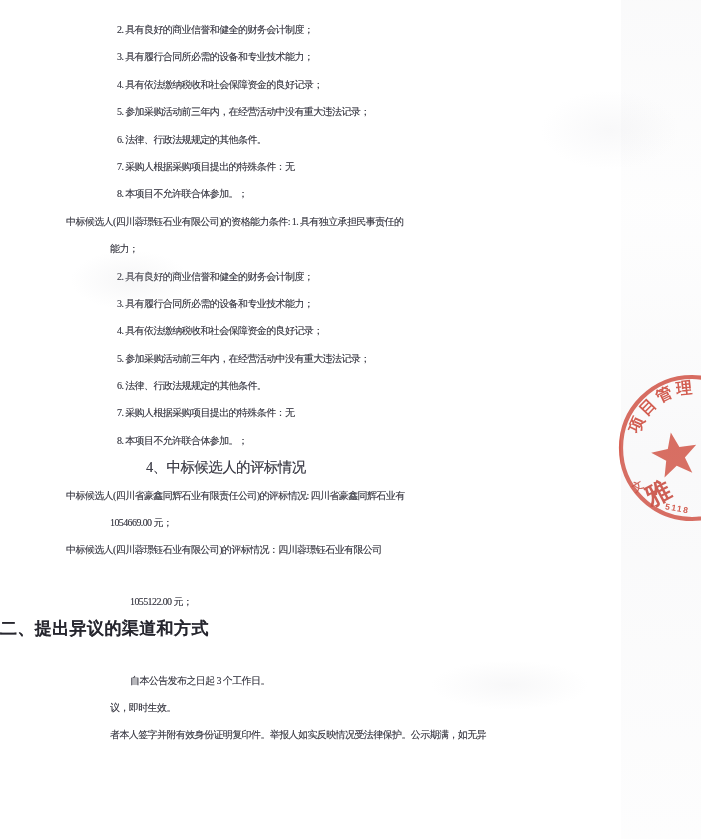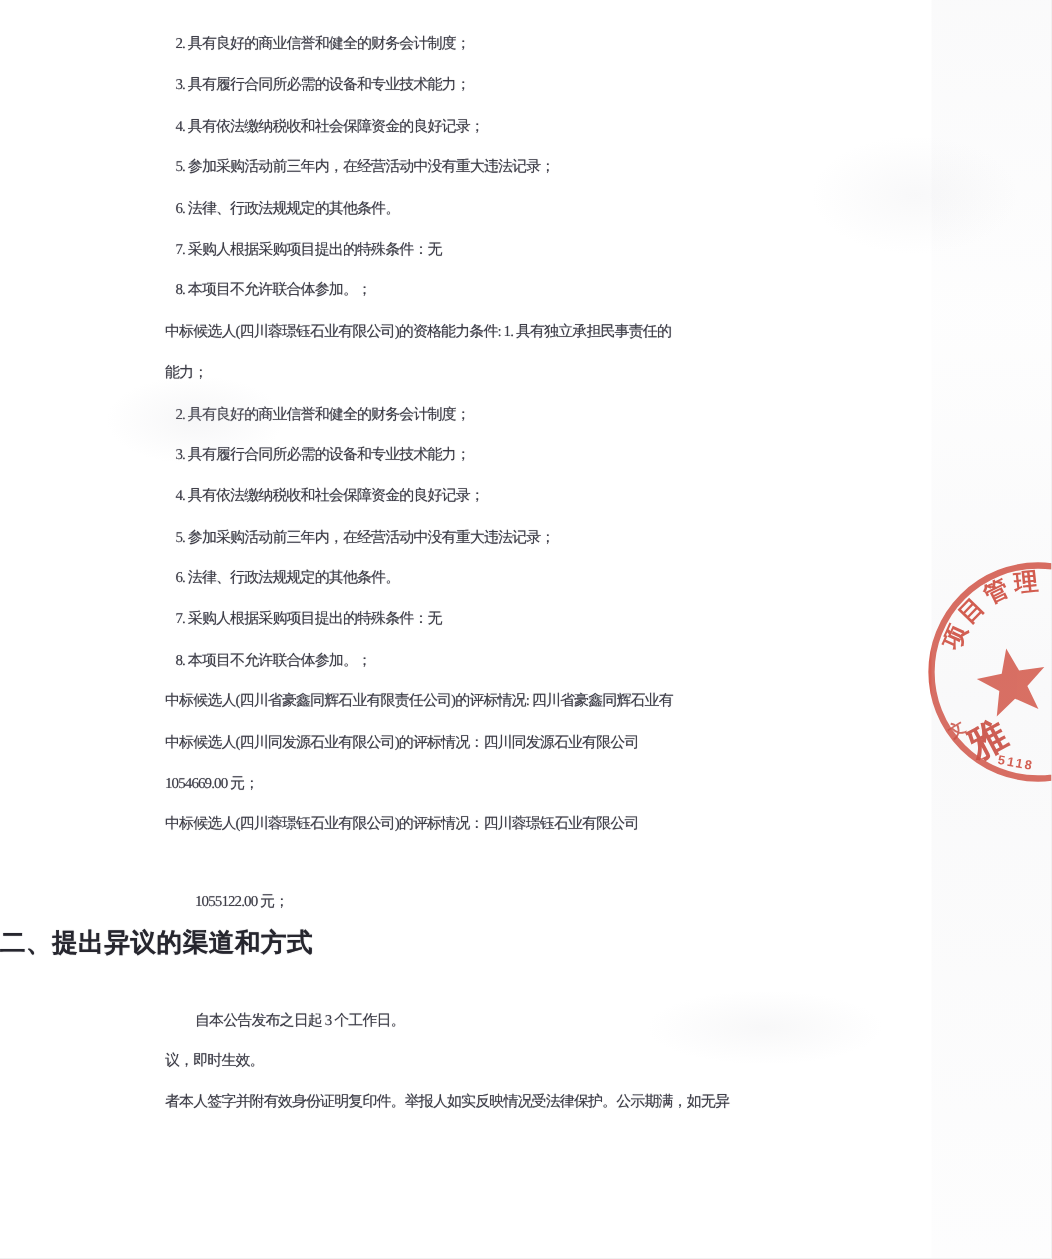--- a/index.html
+++ b/index.html
@@ -50,21 +50,21 @@
     height: 27.4px;
     line-height: 27.4px;
     font-size: 10px;
     letter-spacing: -0.6px;
     color: #3e3e48;
     white-space: nowrap;
     text-shadow: 0 0 0.5px rgba(62,62,72,0.55);
   }
   .flush     { margin-left: 110px; }
   .list      { margin-left: 117px; }
-  .indent    { margin-left: 110px; }
+  .indent    { margin-left: 66px; }
   .indent-sm { margin-left: 130px; margin-top: 24px; }
   .subhead   { margin-left: 146px; font-size: 14.5px; }
   .heading   {
     font-family: "Liberation Sans", sans-serif;
     font-weight: bold;
     font-size: 17px;
     letter-spacing: 0.4px;
     color: #26262e;
     text-shadow: 0 0 0.6px rgba(38,38,46,0.6);
   }
@@ -112,22 +112,22 @@
       <div class="doc-line list">8. 本项目不允许联合体参加。；</div>
       <div class="doc-line indent">中标候选人(四川蓉璟钰石业有限公司)的资格能力条件: 1. 具有独立承担民事责任的</div>
       <div class="doc-line flush">能力；</div>
       <div class="doc-line list">2. 具有良好的商业信誉和健全的财务会计制度；</div>
       <div class="doc-line list">3. 具有履行合同所必需的设备和专业技术能力；</div>
       <div class="doc-line list">4. 具有依法缴纳税收和社会保障资金的良好记录；</div>
       <div class="doc-line list">5. 参加采购活动前三年内，在经营活动中没有重大违法记录；</div>
       <div class="doc-line list">6. 法律、行政法规规定的其他条件。</div>
       <div class="doc-line list">7. 采购人根据采购项目提出的特殊条件：无</div>
       <div class="doc-line list">8. 本项目不允许联合体参加。；</div>
+      <div class="doc-line subhead">4、中标候选人的评标情况</div>
       <div class="doc-line indent">中标候选人(四川省豪鑫同辉石业有限责任公司)的评标情况: 四川省豪鑫同辉石业有</div>
-      <div class="doc-line indent">中标候选人(四川同发源石业有限公司)的评标情况：四川同发源石业有限公司</div>
       <div class="doc-line flush">1054669.00 元；</div>
       <div class="doc-line indent">中标候选人(四川蓉璟钰石业有限公司)的评标情况：四川蓉璟钰石业有限公司</div>
       <div class="doc-line indent-sm">1055122.00 元；</div>
       <div class="doc-line heading">二、提出异议的渠道和方式</div>
       <div class="doc-line indent-sm">自本公告发布之日起 3 个工作日。</div>
       <div class="doc-line flush">议，即时生效。</div>
       <div class="doc-line flush">者本人签字并附有效身份证明复印件。举报人如实反映情况受法律保护。公示期满，如无异</div>
     </div>
 
   <svg class="seal" width="160" height="170" viewBox="0 0 160 170">

